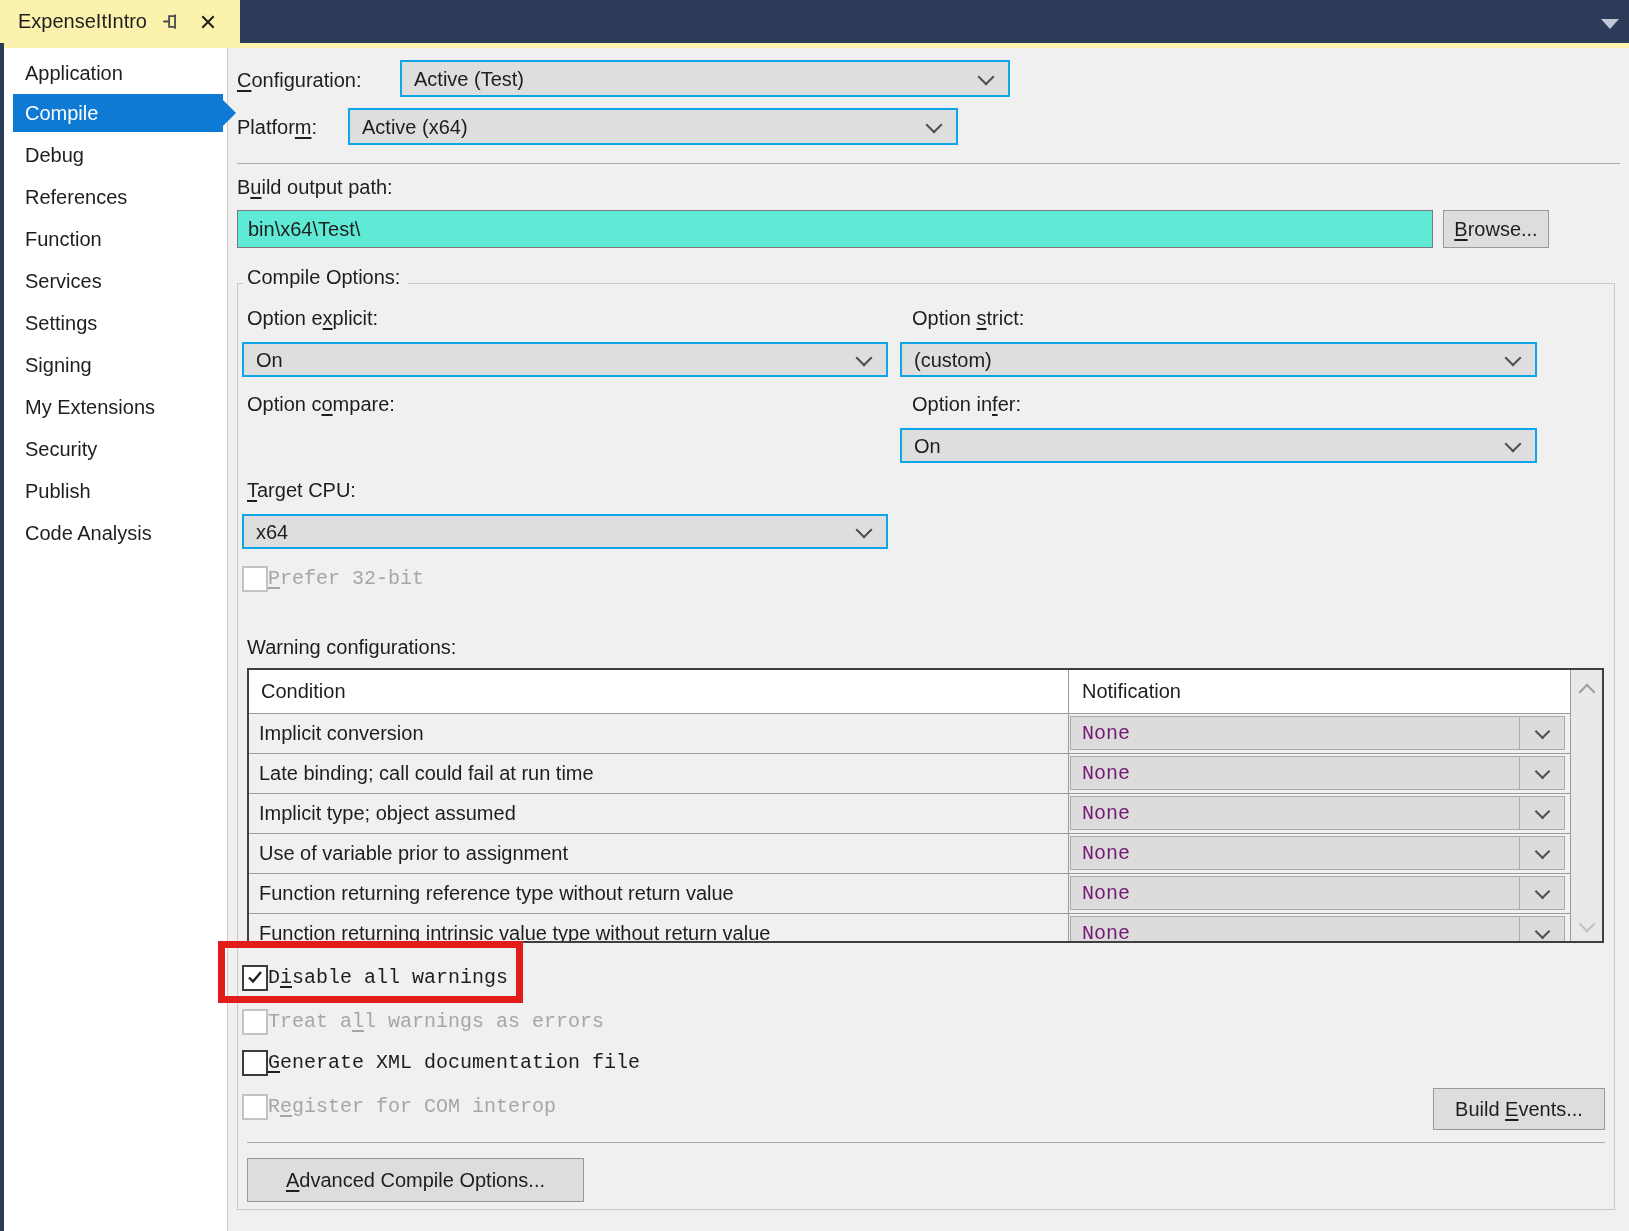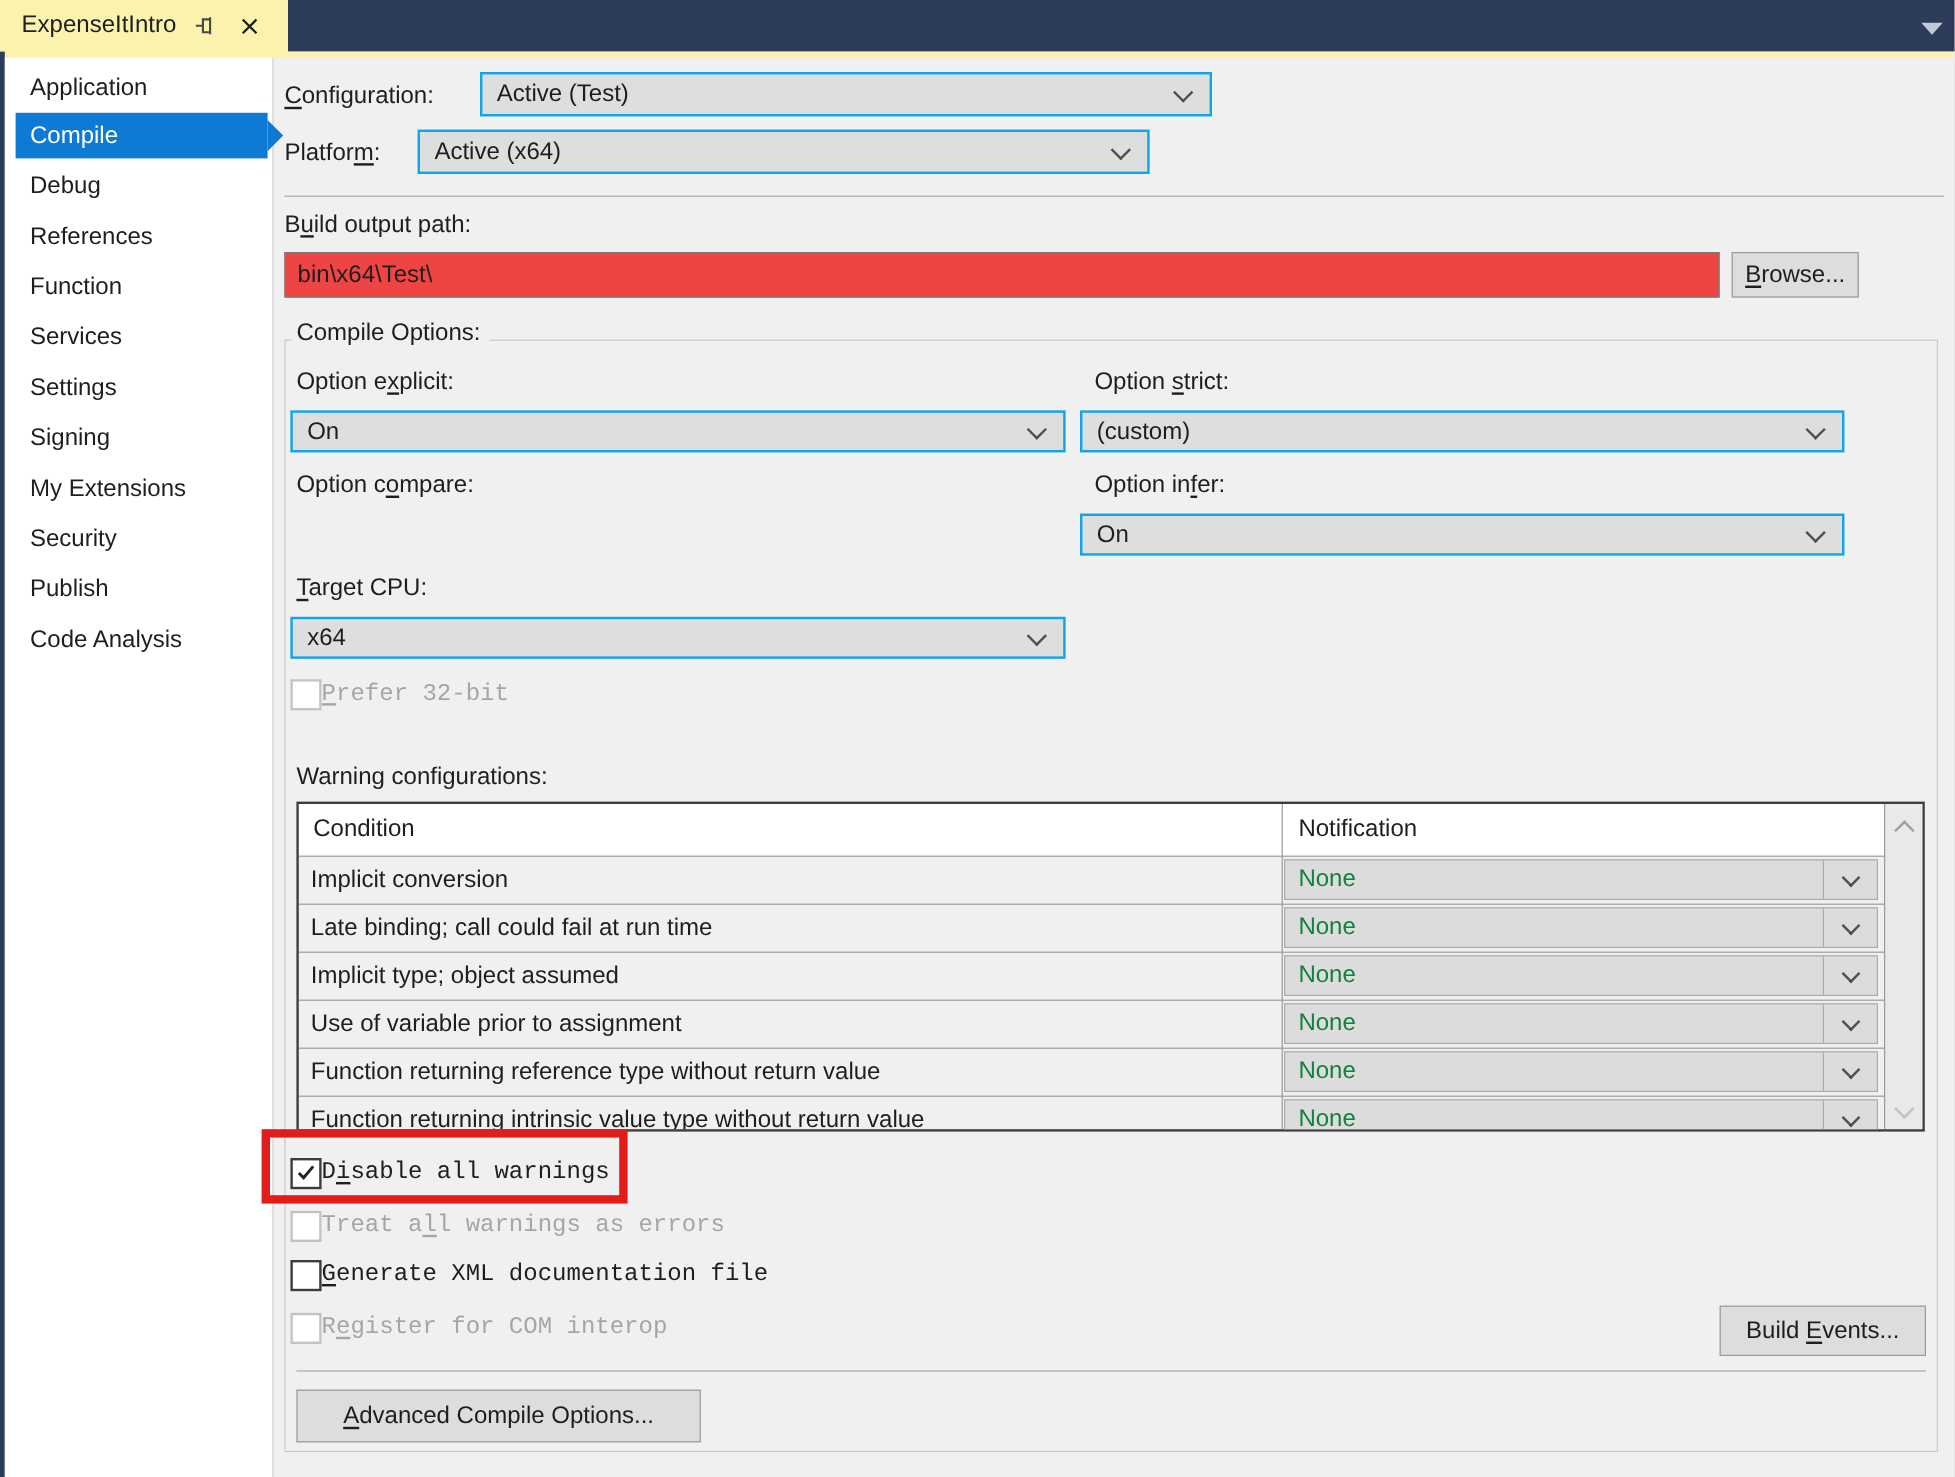--- a/index.html
+++ b/index.html
@@ -34,21 +34,21 @@
   
   .combo { position:absolute; background:#DEDEDE; border:2px solid #0ea5e9; box-sizing:border-box; }
   .combo .val { position:absolute; left:12px; top:50%; transform:translateY(-50%);
     font-size:20px; color:#1E1E1E; white-space:nowrap; }
   .chev { position:absolute; width:10px; height:10px;
     border-right:2px solid #4F4F4F; border-bottom:2px solid #4F4F4F; transform:rotate(45deg); }
   .combo > .chev { right:16px; top:50%; margin-top:-8px; }
   
   .btn { position:absolute; background:#DDDDDD; border:1px solid #999999; box-sizing:border-box;
     font-size:20px; color:#1E1E1E; display:flex; align-items:center; justify-content:center; white-space:nowrap;text-align:right; }
-  .txt-input { position:absolute; background:#ef4444; border:1px solid #7A7A7A; box-sizing:border-box;
+  .txt-input { position:absolute; background:#5eead4; border:1px solid #7A7A7A; box-sizing:border-box;
     font-size:20px; color:#1E1E1E; padding:0 10px; font-family:"Liberation Sans", sans-serif; outline:none; }
   
   .hline { position:absolute; height:1px; background:#A9A9A9; }
   .groupbox { position:absolute; left:237px; top:283px; width:1378px; height:927px;
     border:1px solid #C9C9C9; box-sizing:border-box; }
   .group-label { position:absolute; left:243px; top:263px; height:28px; line-height:28px;
     background:#F0F0F0; padding:0 8px 0 4px; font-size:20px; color:#1E1E1E; z-index:2; white-space:nowrap; }
   
   .cb { position:absolute; display:flex; align-items:center; height:26px;font-family:Liberation Mono, monospace; }
   .cb .box { position:relative; width:22px; height:22px; background:#FFFFFF;
@@ -66,21 +66,21 @@
     border-bottom:1px solid #9B9B9B; box-sizing:border-box; }
   .wt-headcell { position:absolute; top:0; height:43px; line-height:43px; font-size:20px; color:#1E1E1E; white-space:nowrap; }
   .wt-vline { position:absolute; top:0; bottom:0; width:1px; background:#9B9B9B; z-index:1; }
   .wt-row { position:absolute; left:0; width:1321px; height:40px;
     border-bottom:1px solid #9B9B9B; box-sizing:border-box; }
   .wt-cond { position:absolute; left:10px; top:0; height:39px; line-height:39px;
     font-size:20px; color:#1E1E1E; white-space:nowrap; }
   .wt-combo { position:absolute; left:821px; top:2px; width:495px; height:34px;
     background:#DCDCDC; border:1px solid #ABABAB; box-sizing:border-box; z-index:2; }
   .wt-combo .val { position:absolute; left:11px; top:50%; transform:translateY(-50%);
-    font-size:20px; color:#15803d; }
+    font-size:20px; color:#701a75;font-family:Liberation Mono, monospace; }
   .wt-combo .sep { position:absolute; right:44px; top:0; bottom:0; width:1px; background:#ABABAB; }
   .wt-combo > .chev { right:16px; top:50%; margin-top:-7px; width:9px; height:9px; }
   .wt-scroll { position:absolute; right:0; top:0; bottom:0; width:32px; background:#E9E9E9;
     border-left:1px solid #9B9B9B; box-sizing:border-box; z-index:3; }
   .chv-up, .chv-dn { position:absolute; left:10px; width:10px; height:10px; }
   .chv-up { top:16px; border-right:2px solid #9E9E9E; border-bottom:2px solid #9E9E9E; transform:rotate(-135deg); }
   .chv-dn { top:248px; border-right:2px solid #C2C2C2; border-bottom:2px solid #C2C2C2; transform:rotate(45deg); }
   
   .hl-red { position:absolute; left:218px; top:941px; width:305px; height:62px;
     border:7px solid #E21B1B; box-sizing:border-box; z-index:50; }

